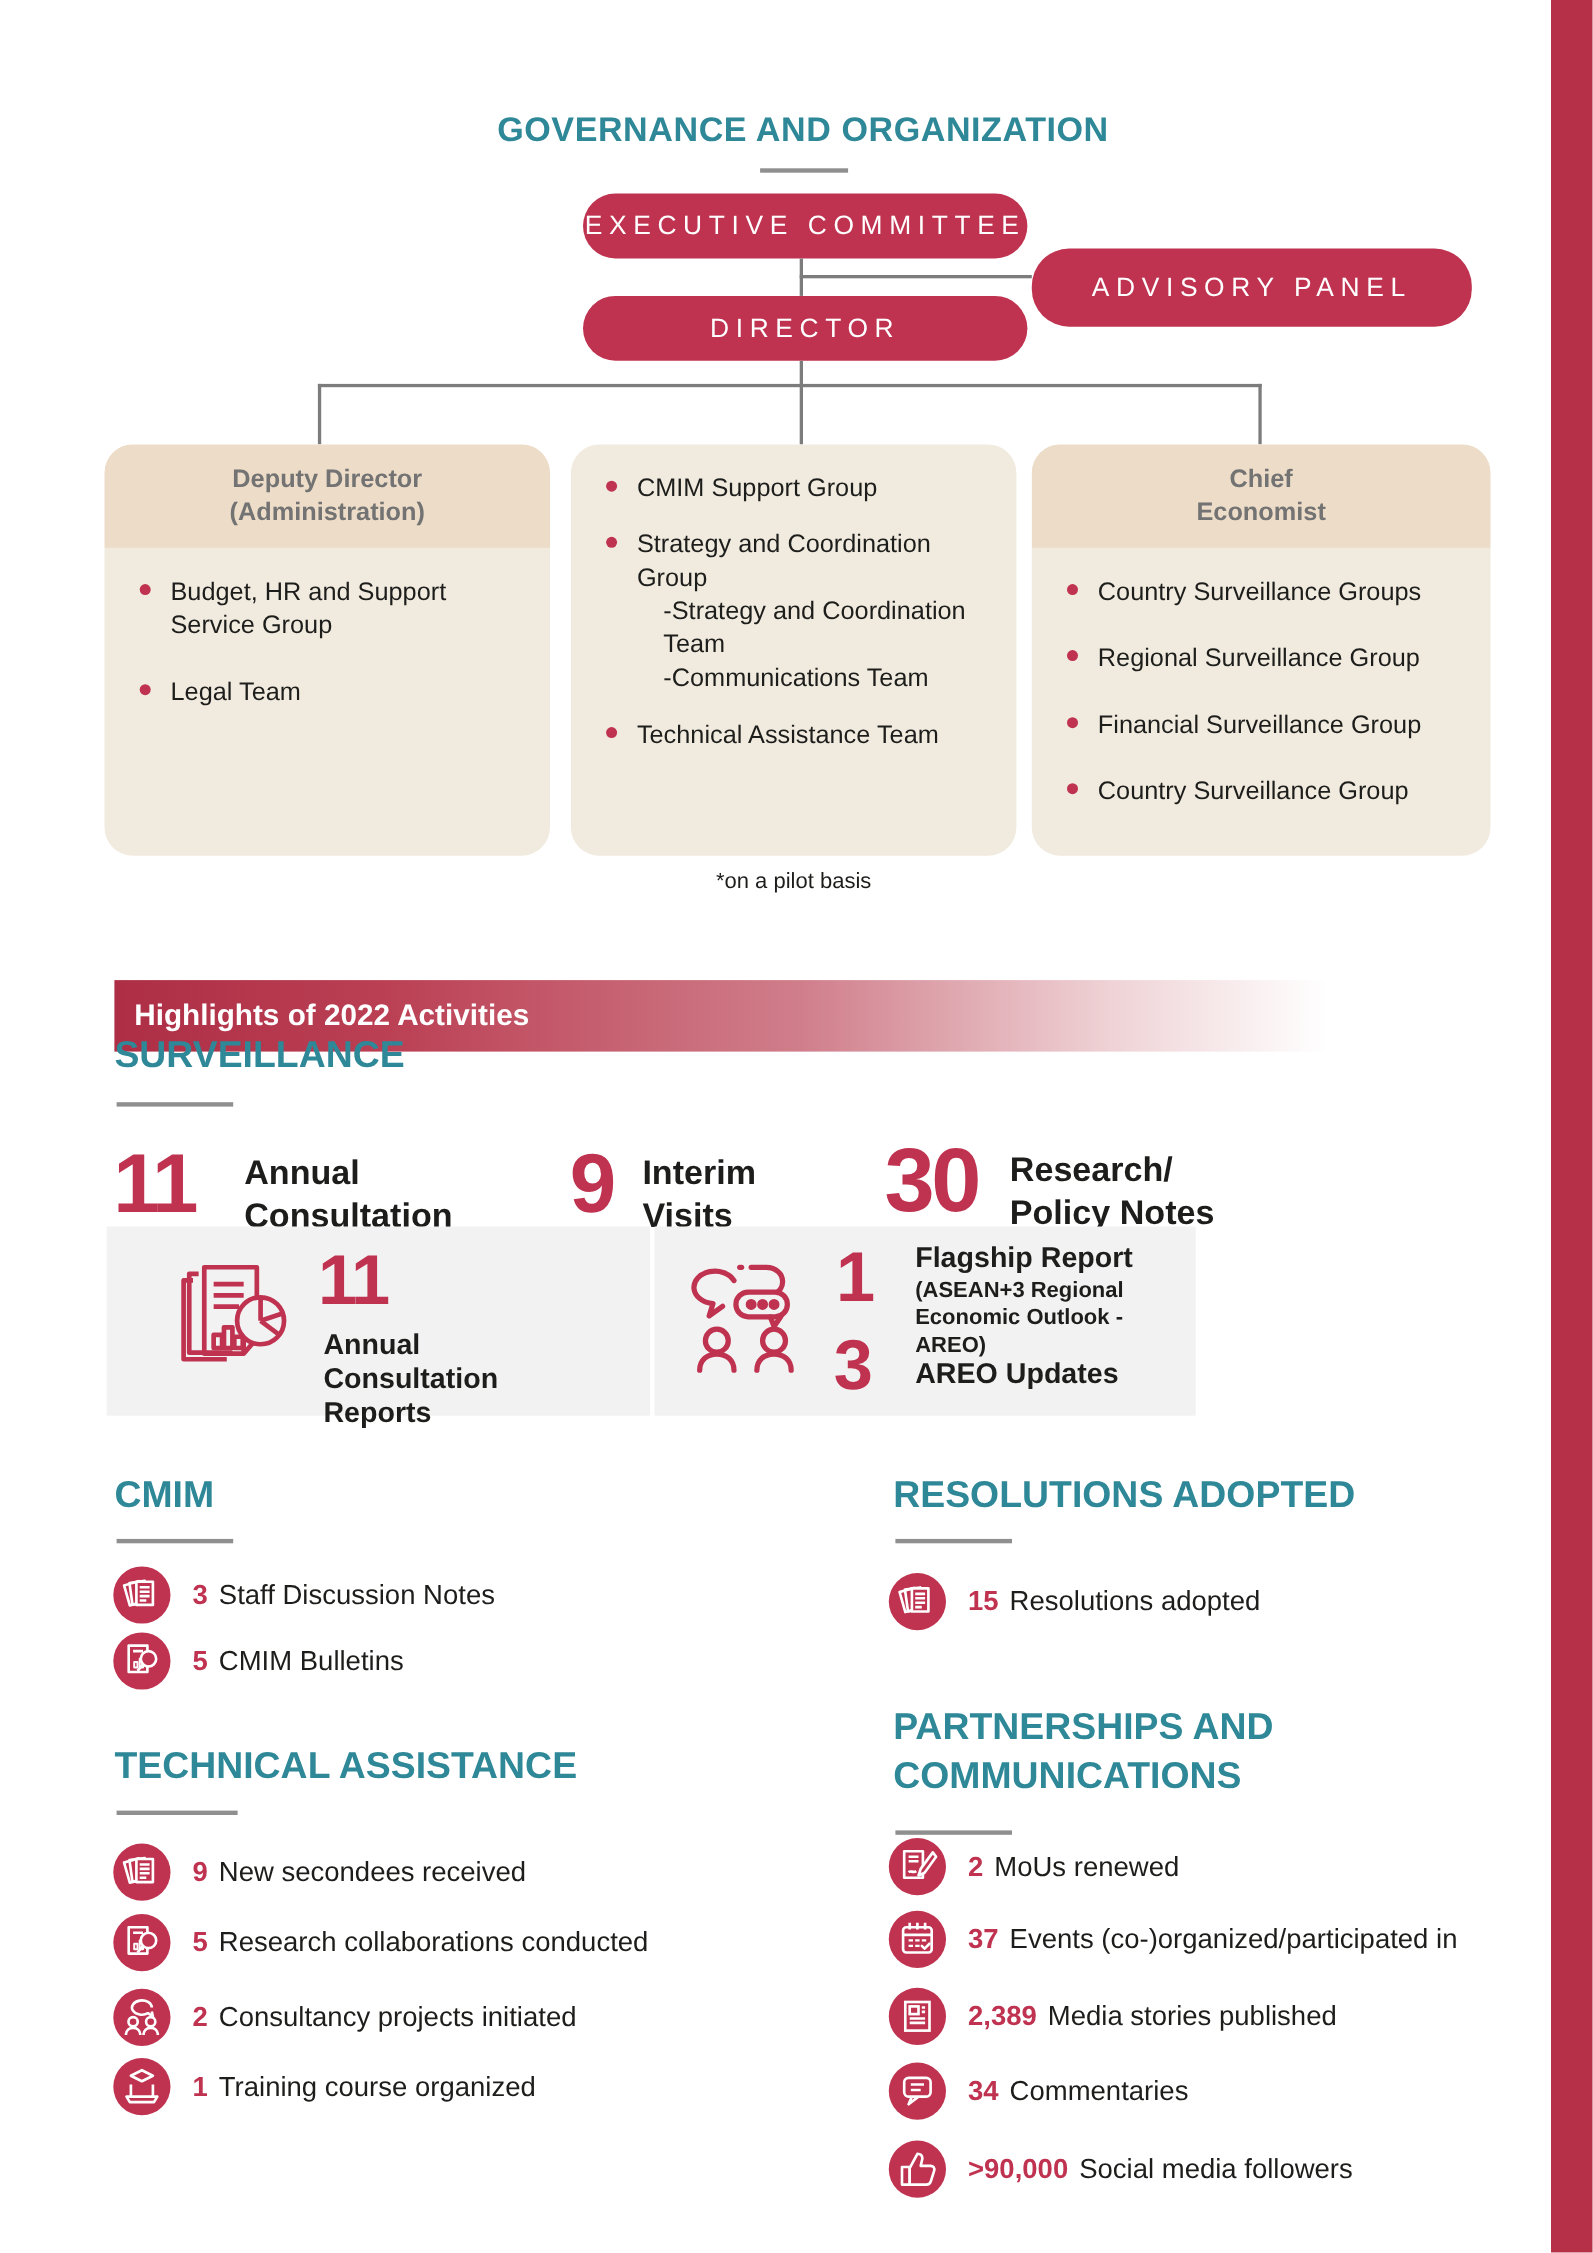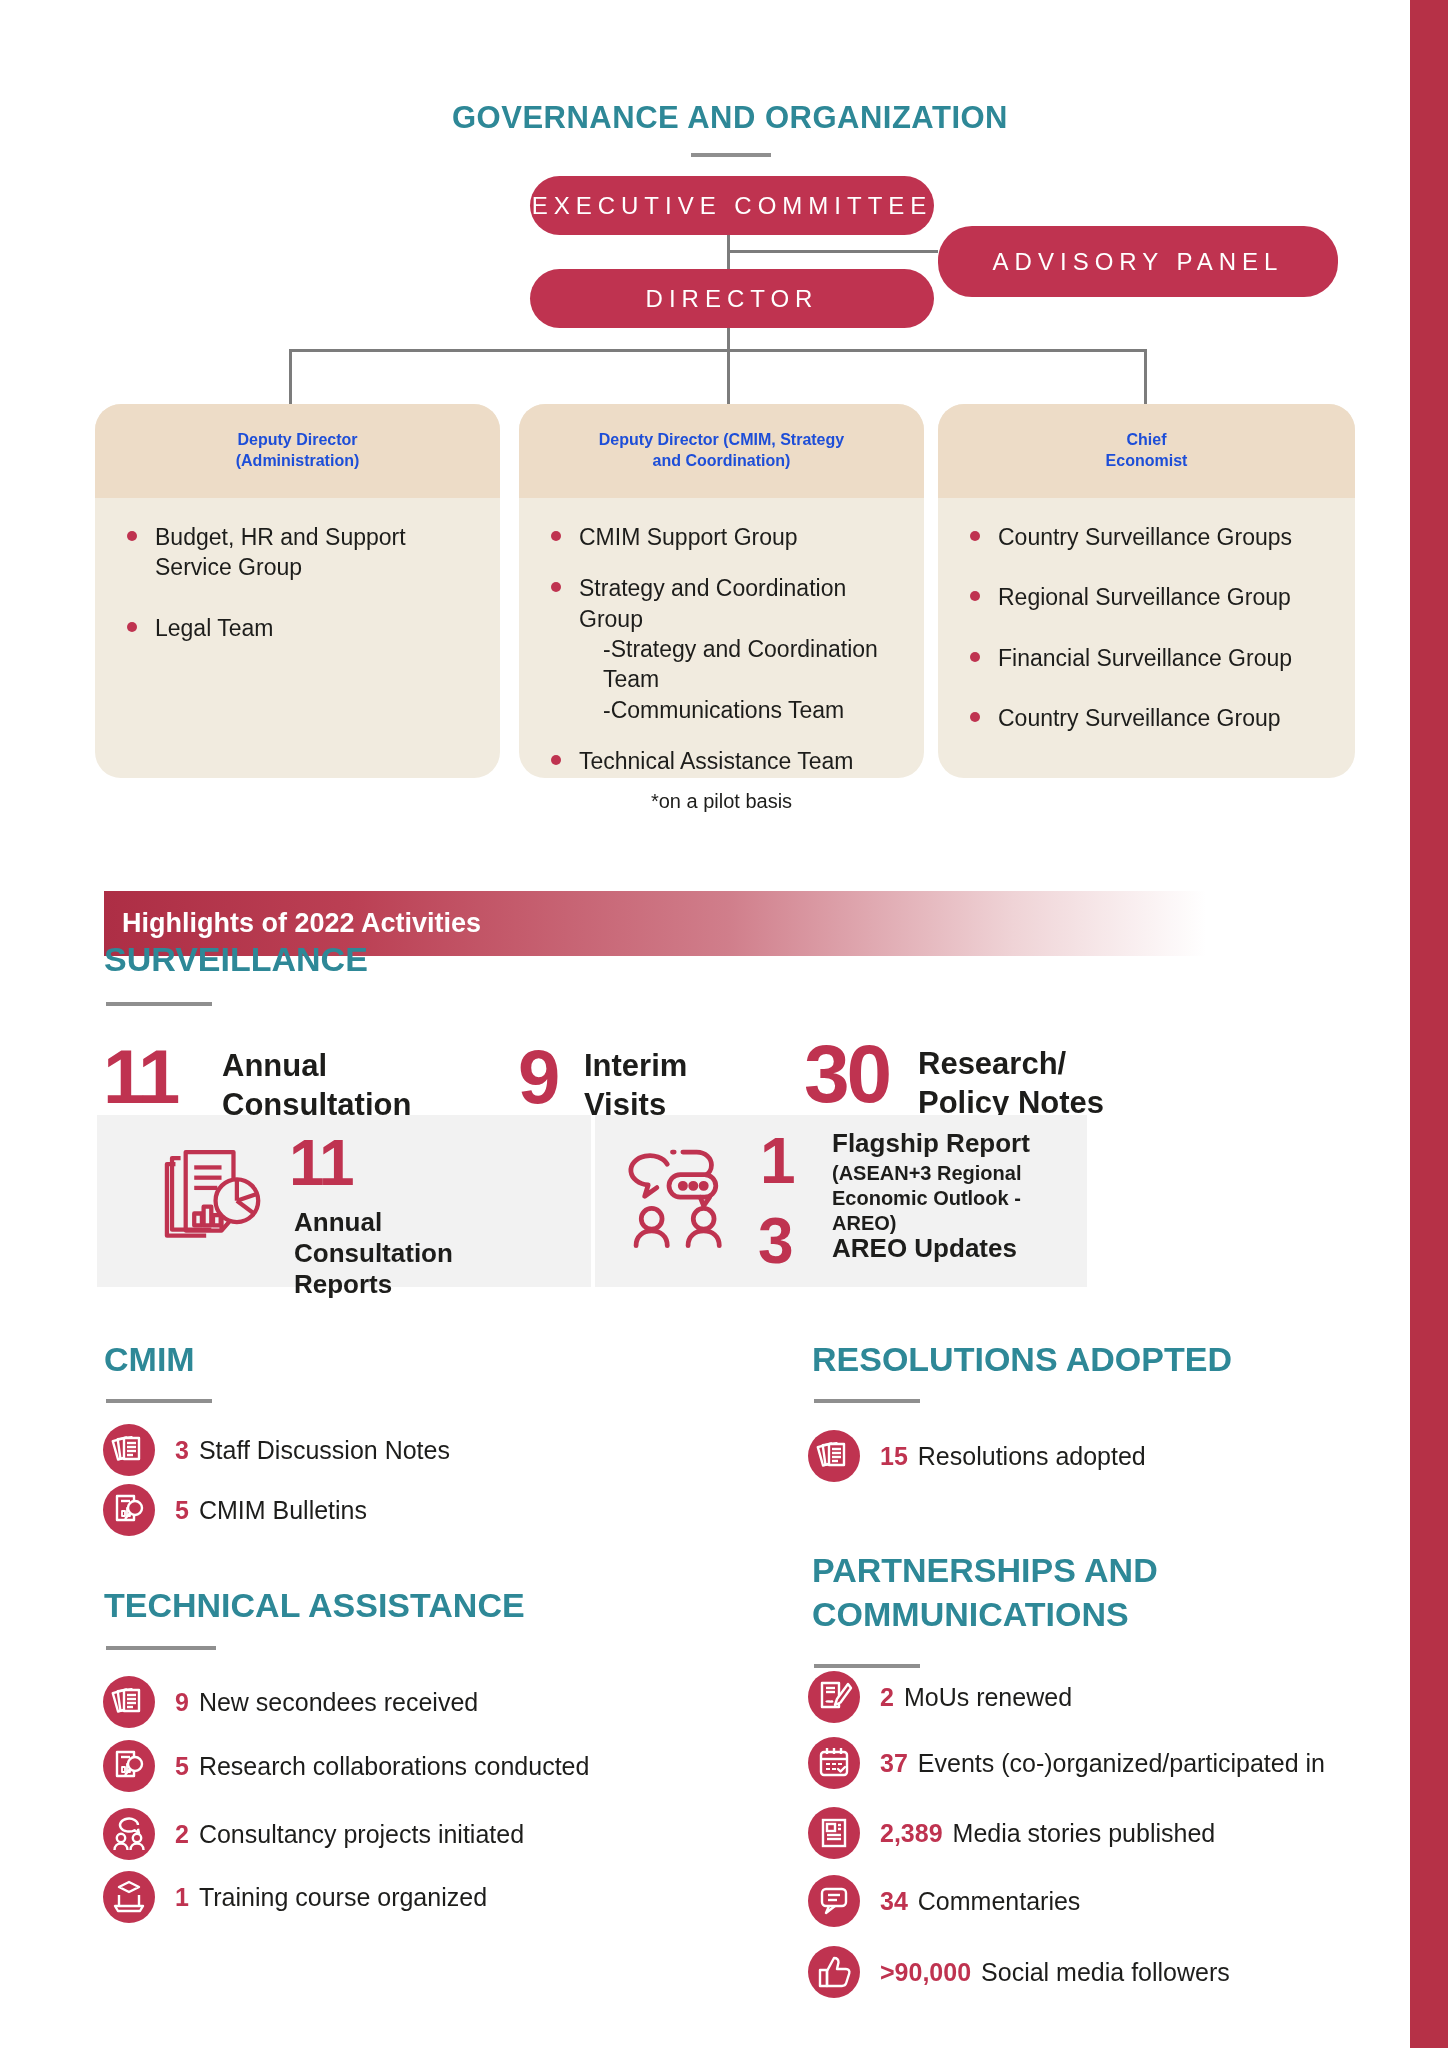--- a/index.html
+++ b/index.html
@@ -16,21 +16,21 @@
   .pill.exec{left:530px;top:176px;width:404px;height:59px;}
   .pill.advisory{left:938px;top:226px;width:400px;height:71px;}
   .pill.director{left:530px;top:269px;width:404px;height:59px;}
   .cline{position:absolute;background:#7c7c7c;}
 
   .org-box{position:absolute;top:404px;height:374px;background:#f1ebdf;border-radius:26px;overflow:hidden;}
   .org-box.b0{left:95px;width:405px;}
   .org-box.b1{left:519px;width:405px;}
   .org-box.b2{left:938px;width:417px;}
   .org-head{background:#eddcc7;min-height:94px;display:flex;flex-direction:column;justify-content:center;
-            align-items:center;color:#1d4ed8;font-weight:bold;font-size:16px;line-height:1.3;
+            align-items:center;color:#737373;font-weight:bold;font-size:23px;line-height:1.3;
             text-align:center;padding:8px 12px;box-sizing:border-box;}
   .org-body{list-style:none;margin:0;padding:24px 18px 0 18px;}
   .org-body li{position:relative;padding-left:42px;font-size:23px;line-height:1.32;margin-bottom:30px;}
   .org-box.b1 .org-body li{margin-bottom:21px;}
   .dot{position:absolute;left:14px;top:9px;width:10px;height:10px;border-radius:50%;background:#bf3350;}
   .subline{padding-left:24px;}
   .footnote{position:absolute;left:519px;top:790px;width:405px;text-align:center;font-size:20px;}
 
   
   .banner{position:absolute;left:104px;top:868px;width:1136px;height:65px;display:flex;align-items:center;
@@ -213,24 +213,20 @@
       <div>Deputy Director</div>
       <div>(Administration)</div>
     </div>
     <ul class="org-body">
       <li><span class="dot"></span><span>Budget, HR and Support Service Group</span></li>
       <li><span class="dot"></span><span>Legal Team</span></li>
     </ul>
   </div>
 
   <div class="org-box b1">
-    <div class="org-head">
-      <div>Deputy Director (CMIM, Strategy</div>
-      <div>and Coordination)</div>
-    </div>
     <ul class="org-body">
       <li><span class="dot"></span><span>CMIM Support Group</span></li>
       <li><span class="dot"></span><span>Strategy and Coordination Group</span>
         <div class="subline">-Strategy and Coordination Team</div>
         <div class="subline">-Communications Team</div>
       </li>
       <li><span class="dot"></span><span>Technical Assistance Team</span></li>
 
     </ul>
   </div>

